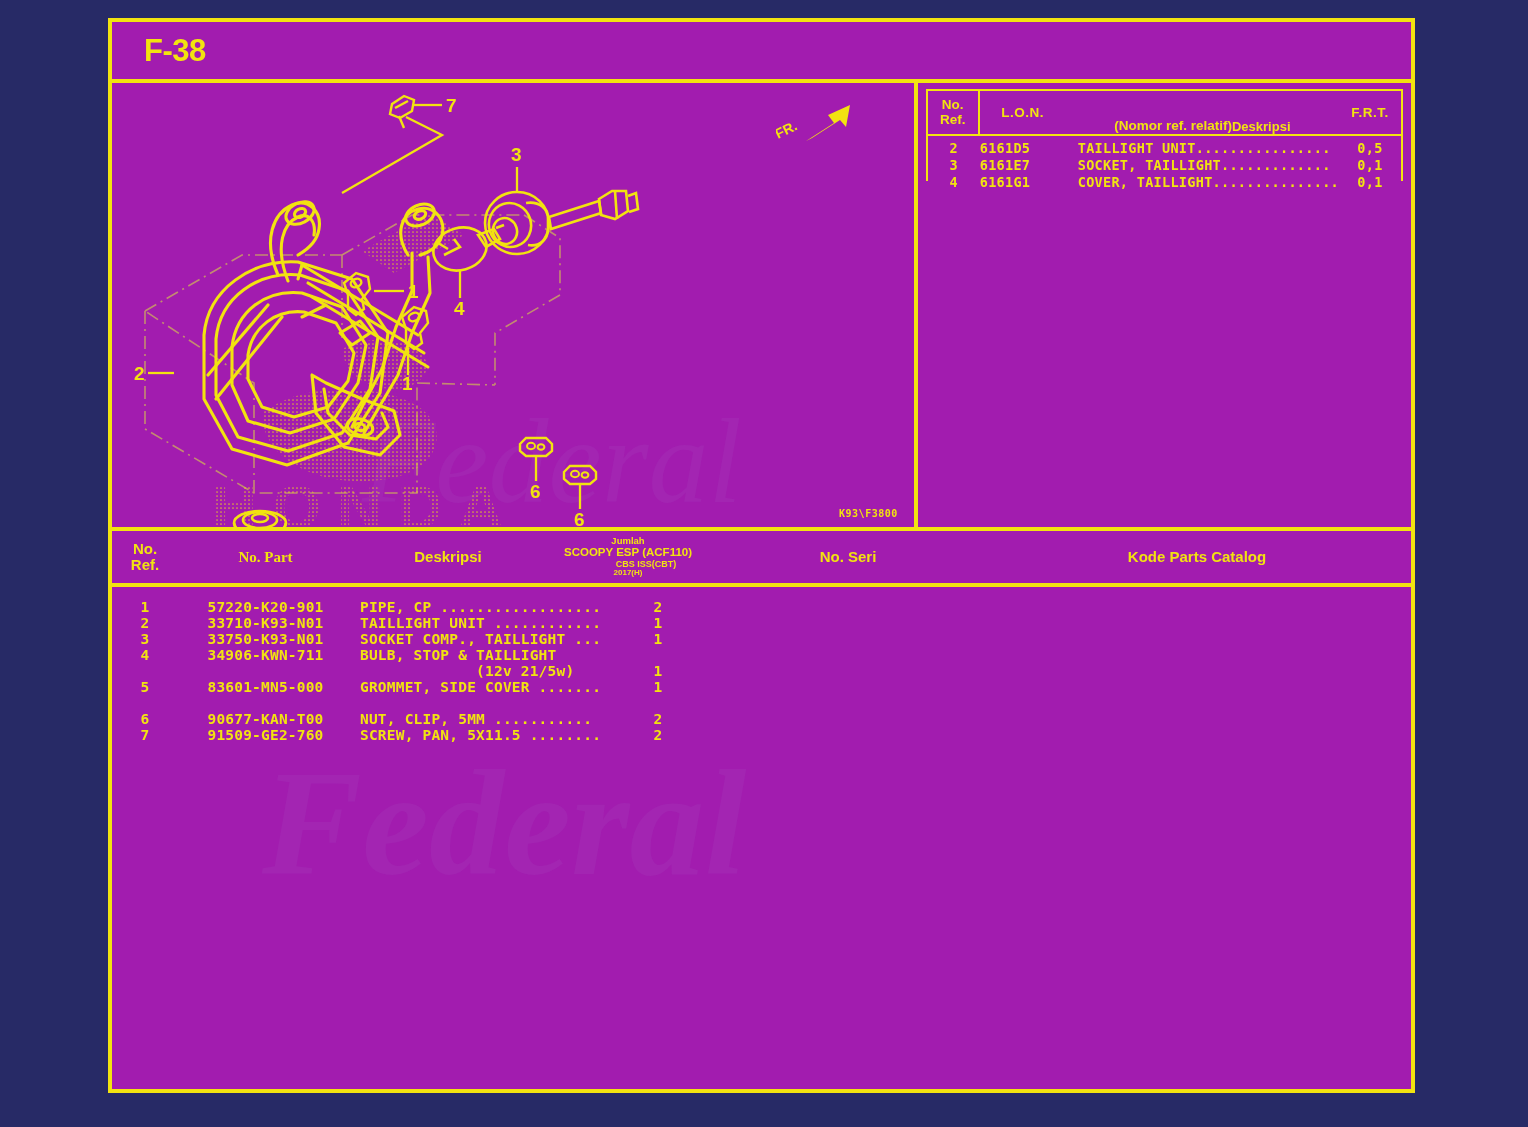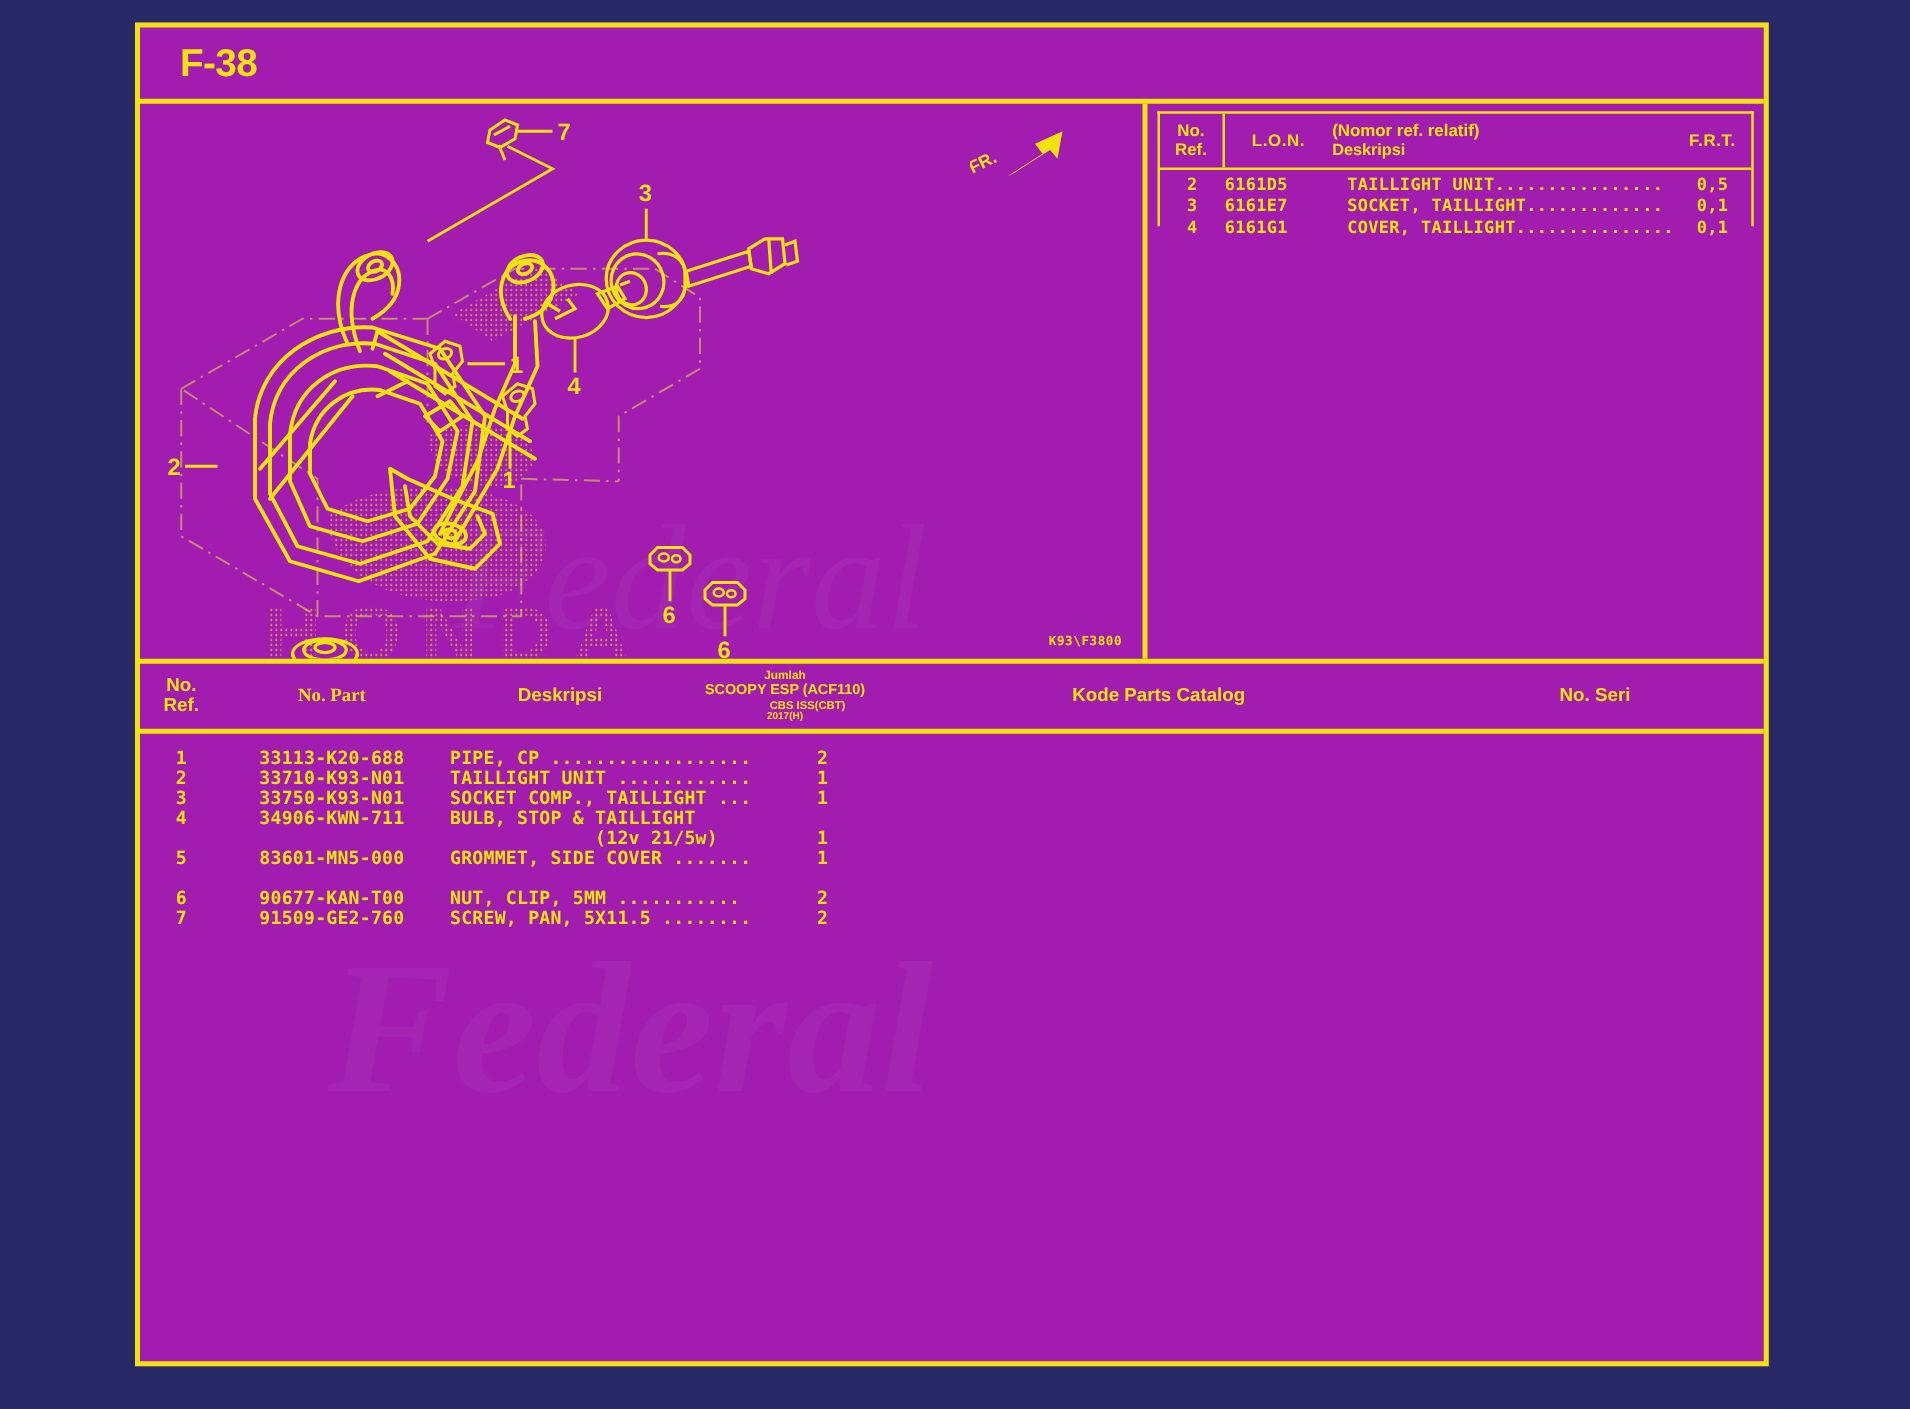--- a/index.html
+++ b/index.html
@@ -107,22 +107,22 @@
     line-height: 1.05;
     border-right: 2px solid #f2e310;
   }
   .frt-h-lon {
     width: 86px;
     display: flex; align-items: center; justify-content: center;
     letter-spacing: 0.5px;
   }
   .frt-h-desc {
     flex: 1;
-    display: flex; flex-direction: column;
-    align-items: flex-start; justify-content: center;
+    display: flex; flex-direction: row;
+    align-items: flex-end; justify-content: center;
     line-height: 1.1;
   }
   .frt-h-desc .sub { font-weight: bold; font-size: 13px; }
   .frt-h-frt {
     width: 62px;
     display: flex; align-items: center; justify-content: center;
     letter-spacing: 0.5px;
   }
   .frt-row {
     display: flex;
@@ -418,30 +418,30 @@
       <span>Ref.</span>
     </div>
     <div class="ph ph-part">No. Part</div>
     <div class="ph ph-desc">Deskripsi</div>
     <div class="ph ph-qty">
       <span class="l1">Jumlah</span>
       <span class="l2">SCOOPY ESP (ACF110)</span>
       <span class="l3">CBS ISS(CBT)</span>
       <span class="l4">2017(H)</span>
     </div>
+    <div class="ph ph-serial">No. Seri</div>
     <div class="ph ph-code">Kode Parts Catalog</div>
-    <div class="ph ph-serial">No. Seri</div>
   </div>
 
   <div id="parts-body">
     <div class="wm" style="left:150px; top:150px; font-size:150px;">Federal</div>
     <div id="parts-rows">
         <div class="prow">
           <div class="pc-ref">1</div>
-          <div class="pc-part">33113-K20-688</div>
+          <div class="pc-part">57220-K20-901</div>
           <div class="pc-desc">PIPE, CP ..................</div>
           <div class="pc-qty">2</div>
         </div>
         <div class="prow">
           <div class="pc-ref">2</div>
           <div class="pc-part">33710-K93-N01</div>
           <div class="pc-desc">TAILLIGHT UNIT ............</div>
           <div class="pc-qty">1</div>
         </div>
         <div class="prow">

